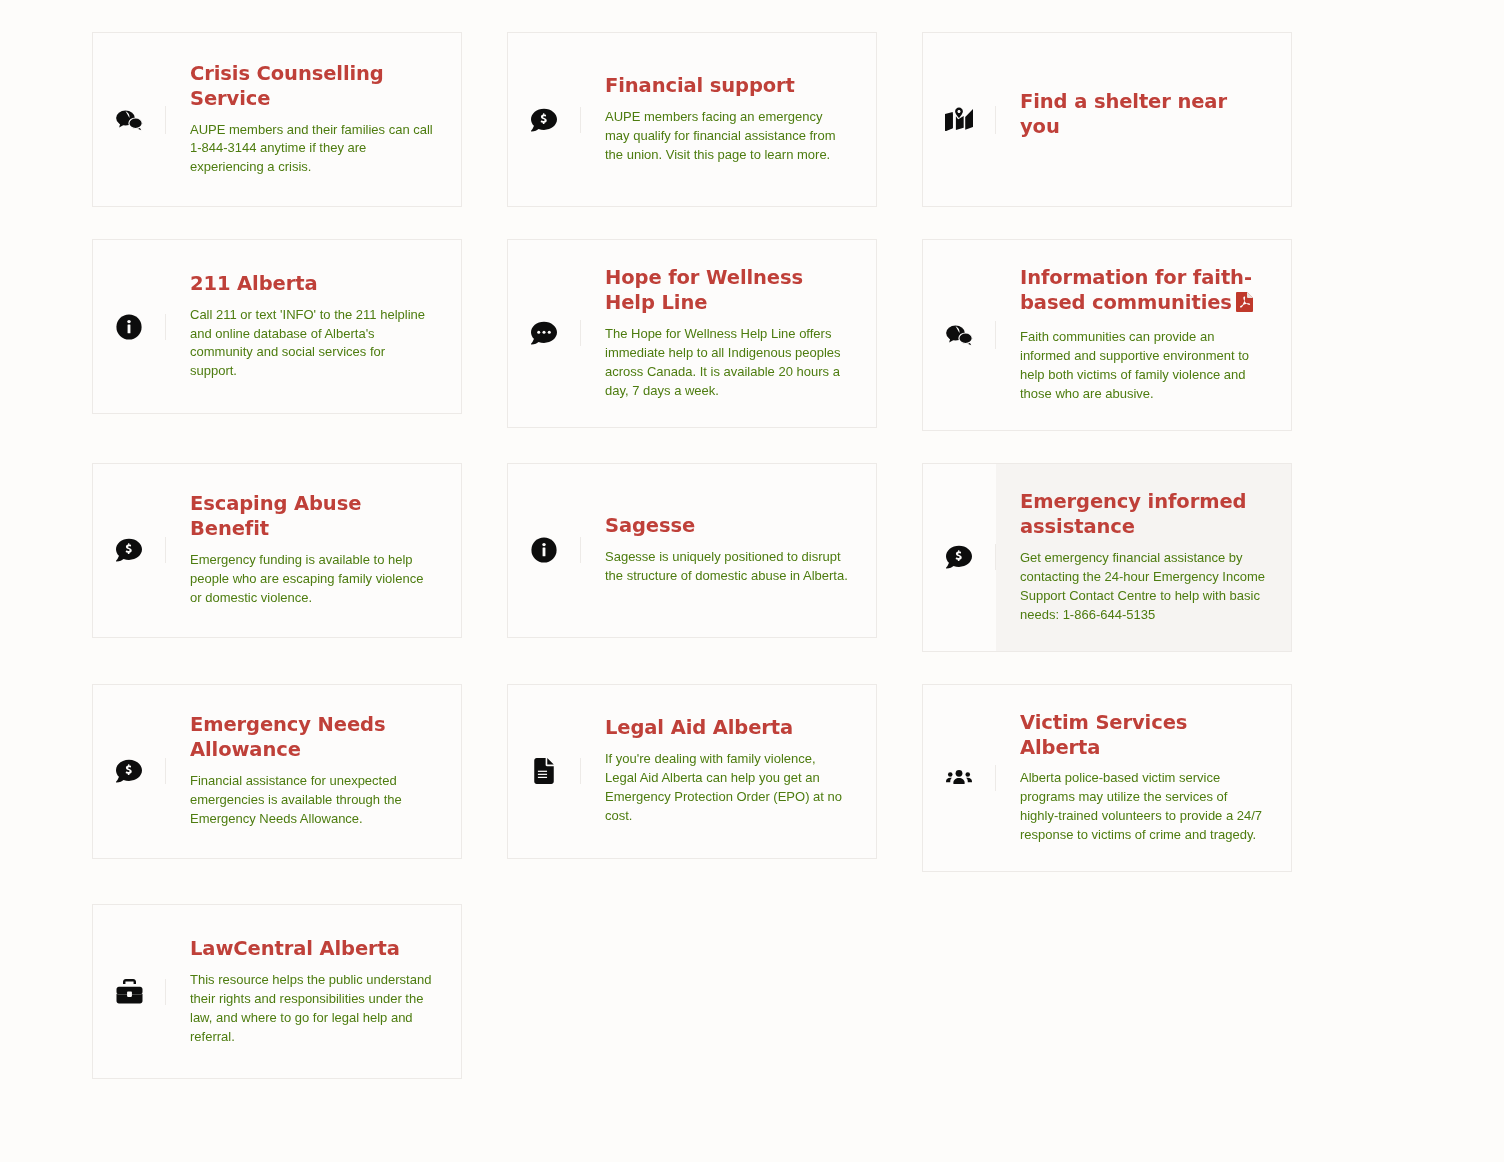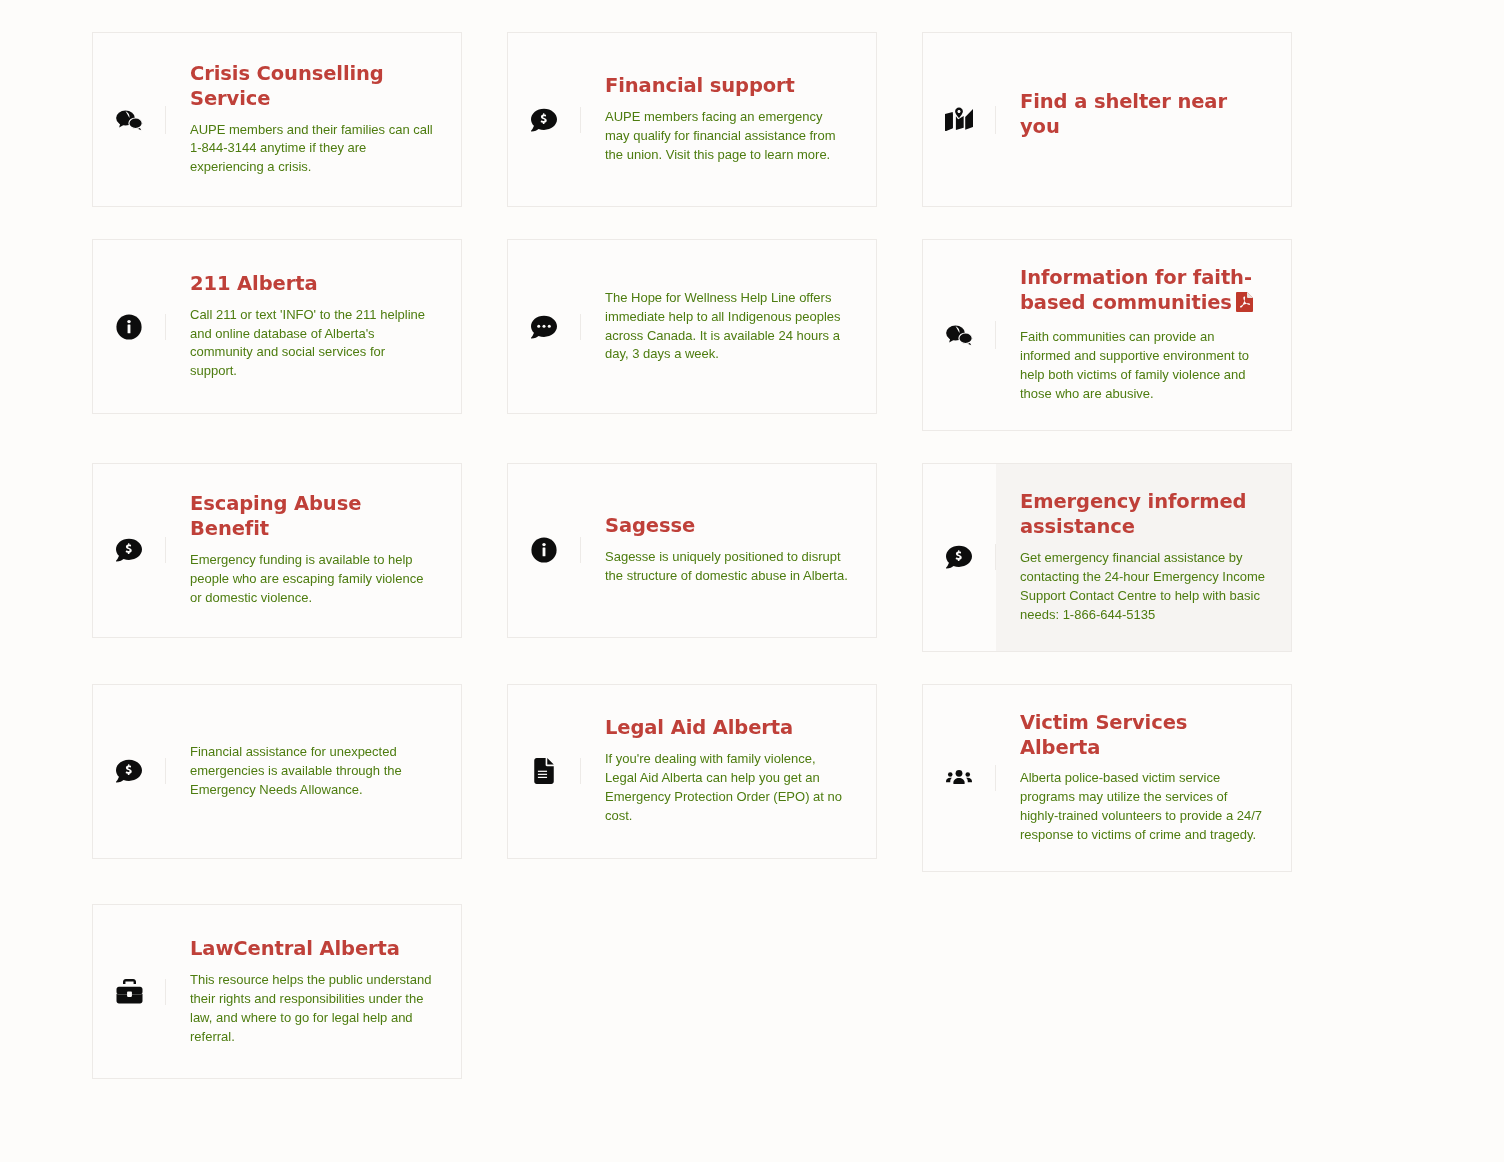--- a/index.html
+++ b/index.html
@@ -146,21 +146,22 @@
         <span>
           <svg width="26" height="26" viewBox="0 0 512 512" fill="#0d0d0d">
             <path d="M256 32C114.6 32 0 125.1 0 240c0 49.6 21.4 95 57 130.7c-12.6 50.3-54.1 95.2-54.6 95.7c-2.7 2.8-3.4 7-1.9 10.6C2 480.6 5.4 483 9 483c66.3 0 116-31.8 140.6-51.4c32.7 12.3 69 19.4 106.4 19.4c141.4 0 256-93.1 256-208S397.4 32 256 32z"></path>
             <circle cx="152" cy="240" r="30" fill="#fdfcfb"></circle>
             <circle cx="256" cy="240" r="30" fill="#fdfcfb"></circle>
             <circle cx="360" cy="240" r="30" fill="#fdfcfb"></circle>
           </svg>
         </span>
       </div>
       <div class="card-body">
-        <div class="card-desc">The Hope for Wellness Help Line offers immediate help to all Indigenous peoples across Canada. It is available 24 hours a day, 3 days a week.</div>
+        <div class="card-title">Hope for Wellness Help Line</div>
+        <div class="card-desc">The Hope for Wellness Help Line offers immediate help to all Indigenous peoples across Canada. It is available 20 hours a day, 7 days a week.</div>
       </div>
     </div>
     <div class="card">
       <div class="card-icon-col">
         <span>
           <svg width="28" height="28" viewBox="0 0 640 512" fill="#0d0d0d">
             <ellipse cx="240" cy="210" rx="214" ry="170"></ellipse>
             <path d="M120 330 L95 430 L215 360 Z"></path>
             <ellipse cx="470" cy="330" rx="150" ry="118"></ellipse>
             <path d="M560 420 L600 492 L505 450 Z"></path>
@@ -225,20 +226,21 @@
     <div class="card">
       <div class="card-icon-col">
         <span>
           <svg width="26" height="26" viewBox="0 0 512 512" fill="#0d0d0d">
             <path d="M256 32C114.6 32 0 125.1 0 240c0 49.6 21.4 95 57 130.7c-12.6 50.3-54.1 95.2-54.6 95.7c-2.7 2.8-3.4 7-1.9 10.6C2 480.6 5.4 483 9 483c66.3 0 116-31.8 140.6-51.4c32.7 12.3 69 19.4 106.4 19.4c141.4 0 256-93.1 256-208S397.4 32 256 32z"></path>
             <path d="M263 130v16.6c9 .3 18.3 1.6 27.9 3.9c4.3 1 7 5.3 6.1 9.6l-4.2 19.6c-.9 4.4-5.3 7.1-9.6 6c-8.6-2.1-17.1-3.3-25.4-3.4c-13.2 0-21.7 5.5-21.7 14.9c0 9 8.5 12.9 27.7 19.6c26.6 9.1 45.6 21.5 45.6 47.1c0 25.6-17.3 41.8-42.8 46.5V327c0 4.4-3.6 8-8 8h-19.4c-4.4 0-8-3.6-8-8v-17.4c-12.6-.6-24.8-3.1-35.8-7.1c-4.1-1.5-6.2-6.1-4.8-10.2l6.4-19.2c1.5-4.4 6.3-6.6 10.6-4.9c10.4 4 22.5 6.9 34.9 6.9c15.2 0 25.7-5.9 25.7-16.4c0-9.9-8.5-14.5-28.1-21.3c-26.6-9-44.8-21.4-44.8-45.7c0-24.1 16.9-40.4 42.8-45.1V130c0-4.4 3.6-8 8-8H255c4.4 0 8 3.6 8 8z" fill="#fdfcfb"></path>
           </svg>
         </span>
       </div>
       <div class="card-body">
+        <div class="card-title">Emergency Needs Allowance</div>
         <div class="card-desc">Financial assistance for unexpected emergencies is available through the Emergency Needs Allowance.</div>
       </div>
     </div>
     <div class="card">
       <div class="card-icon-col">
         <span>
           <svg width="24" height="26" viewBox="0 0 384 512" fill="#0d0d0d">
             <path d="M224 0H48C21.5 0 0 21.5 0 48v416c0 26.5 21.5 48 48 48h288c26.5 0 48-21.5 48-48V160H248c-13.3 0-24-10.7-24-24V0z"></path>
             <path d="M256 0v128h128L256 0z"></path>
             <rect x="72" y="250" width="180" height="24" fill="#fdfcfb"></rect>

